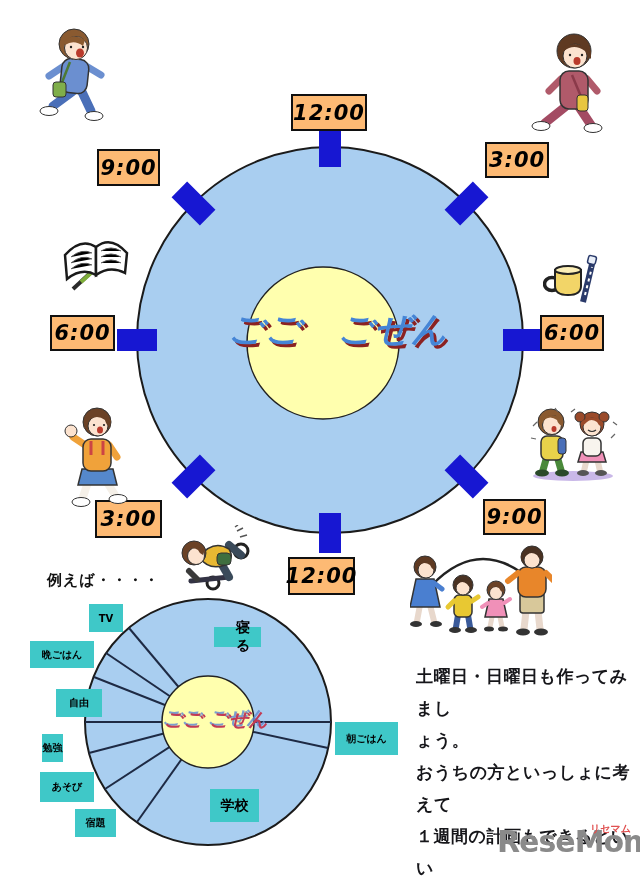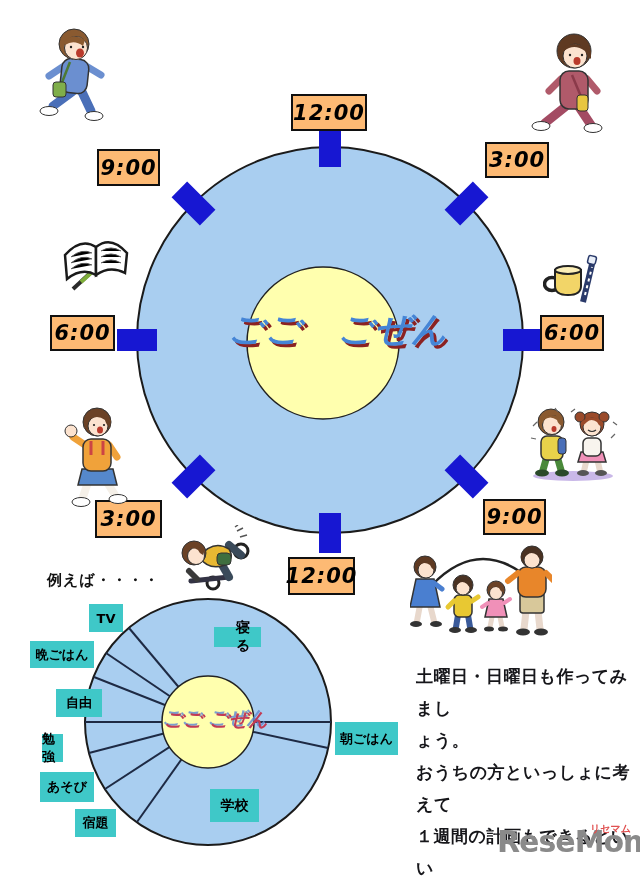--- a/index.html
+++ b/index.html
@@ -23,21 +23,21 @@
     font-size:35px;font-weight:800;font-style:italic;
     color:#4585d6;text-shadow:3px 3px 0 #8b2222;letter-spacing:1px;
   }
   .smallcenter{
     left:148px;top:707px;width:136px;text-align:center;
     font-size:19px;font-weight:800;font-style:italic;
     color:#c23b55;text-shadow:-2px -2px 0 rgba(100,140,210,0.85);
   }
   .exheading{left:47px;top:571px;font-size:15px;font-weight:bold;color:#111;letter-spacing:1px;}
   .actbox{
-    background:#3fc8c8;color:#000;font-weight:bold;font-size:13px;
+    background:#3fc8c8;color:#000;font-weight:bold;font-size:10px;
     display:flex;align-items:center;justify-content:center;box-sizing:border-box;
   }
   .note{
     left:416px;top:660px;width:218px;
     font-size:17px;font-weight:bold;color:#16161a;line-height:32px;
     white-space:pre-line;letter-spacing:0.5px;
   }
   .watermark{left:497px;top:824px;width:140px;height:46px;}
   .wm-brand{font-size:30px;font-weight:800;color:#8a8a8a;letter-spacing:-1px;}
   .wm-ruby{position:absolute;right:6px;top:-2px;font-size:10px;color:#e05050;font-weight:bold;}

